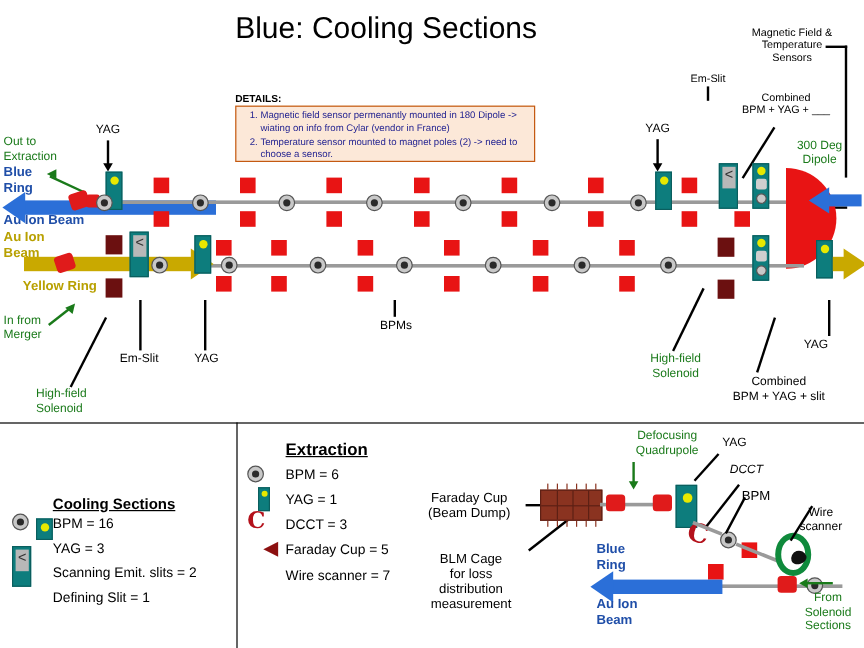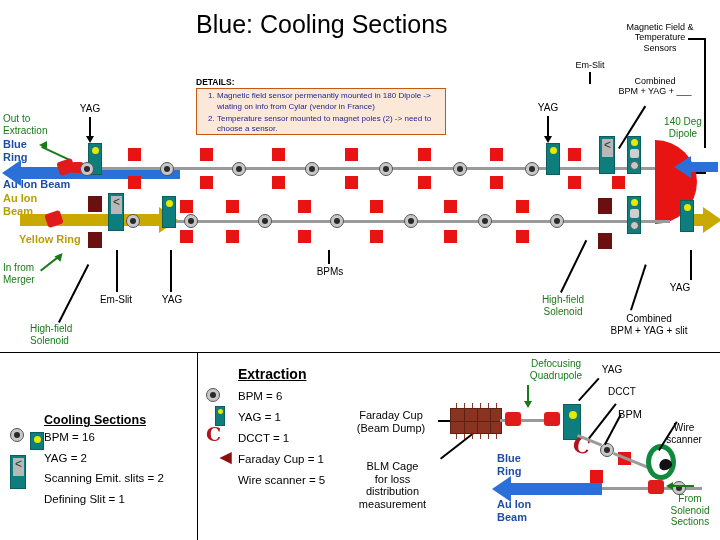--- a/index.html
+++ b/index.html
@@ -145,21 +145,21 @@
 <div class="lead hline" style="left:678px;top:172px;width:28px;"></div>
 <div style="position:absolute;left:672px;top:168px;width:0;height:0;border-top:4px solid transparent;border-bottom:4px solid transparent;border-right:8px solid #000;"></div>
 
 <div class="abs txt ctr s9" style="left:562px;top:60px;width:56px;">Em-Slit</div>
 <div class="lead vline" style="left:589px;top:72px;height:12px;"></div>
 
 <div class="abs txt ctr s9" style="left:600px;top:76px;width:110px;">Combined
 BPM + YAG + ___</div>
 <div class="diag" style="left:618px;top:148px;width:50px;transform:rotate(-58deg);"></div>
 
-<div class="abs txt ctr s10 green" style="left:650px;top:116px;width:66px;">140 Deg
+<div class="abs txt ctr s10 green" style="left:650px;top:116px;width:66px;">300 Deg
 Dipole</div>
 
 <div class="abs txt ctr s10" style="left:528px;top:102px;width:40px;">YAG</div>
 <div class="lead vline" style="left:547px;top:116px;height:22px;"></div>
 <div class="arrowhead-dn" style="left:544px;top:136px;"></div>
 
 <div class="abs txt ctr s10" style="left:70px;top:103px;width:40px;">YAG</div>
 <div class="lead vline" style="left:89px;top:117px;height:20px;"></div>
 <div class="arrowhead-dn" style="left:86px;top:136px;"></div>
 
@@ -325,39 +325,39 @@
 <div class="yag" style="left:680px;top:200px;">
     <span class="dot"></span>
   </div>
 <div class="abs arrow-olive" style="left:694px;top:214px;width:10px;"></div>
 
 <div id="divider"></div>
 <div id="vdivider"></div>
 
 <div class="abs txt legend-title" style="left:44px;top:413px;">Cooling Sections</div>
 <div class="abs txt legend-item" style="left:44px;top:431px;">BPM = 16</div>
-<div class="abs txt legend-item" style="left:44px;top:452px;">YAG = 2</div>
+<div class="abs txt legend-item" style="left:44px;top:452px;">YAG = 3</div>
 <div class="abs txt legend-item" style="left:44px;top:472px;">Scanning Emit. slits = 2</div>
 <div class="abs txt legend-item" style="left:44px;top:493px;">Defining Slit = 1</div>
 <div class="bpm" style="left:10px;top:428px;">
     <span class="ring"></span>
   </div>
 <div class="yag" style="left:30px;top:432px;height:18px;">
     <span class="dot"></span>
   </div>
 <div class="slit" style="left:10px;top:455px;height:34px;">
     <span class="grey"></span>
   </div>
 
 <div class="abs txt legend-title" style="left:238px;top:366px;font-size:14px;">Extraction</div>
 <div class="abs txt legend-item" style="left:238px;top:390px;">BPM = 6</div>
 <div class="abs txt legend-item" style="left:238px;top:411px;">YAG = 1</div>
-<div class="abs txt legend-item" style="left:238px;top:432px;">DCCT = 1</div>
-<div class="abs txt legend-item" style="left:238px;top:453px;">Faraday Cup = 1</div>
-<div class="abs txt legend-item" style="left:238px;top:474px;">Wire scanner = 5</div>
+<div class="abs txt legend-item" style="left:238px;top:432px;">DCCT = 3</div>
+<div class="abs txt legend-item" style="left:238px;top:453px;">Faraday Cup = 5</div>
+<div class="abs txt legend-item" style="left:238px;top:474px;">Wire scanner = 7</div>
 
 <div class="bpm" style="left:206px;top:388px;">
     <span class="ring"></span>
   </div>
 <div class="yag" style="left:215px;top:406px;height:20px;width:10px;">
     <span class="dot" style="width:5px;height:5px;left:2px;top:2px;"></span>
   </div>
 <div class="dcct-glyph" style="left:206px;top:423px;font-size:19px;">C</div>
 <div class="fcup-glyph" style="left:220px;top:448px;">◀</div>
 
@@ -399,21 +399,21 @@
 <div style="position:absolute;left:527px;top:385px;width:2px;height:18px;background:#1a7a1a;"></div>
 <div class="arrowhead-dn-g" style="left:524px;top:401px;"></div>
 
 <div class="yag" style="left:563px;top:404px;width:18px;height:36px;">
     <span class="dot" style="left:5px;top:6px;width:8px;height:8px;"></span>
   </div>
 <div class="abs txt ctr s10" style="left:592px;top:364px;width:40px;">YAG</div>
 <div class="diag" style="left:578px;top:400px;width:30px;transform:rotate(-48deg);"></div>
 
 <div class="dcct-glyph" style="left:573px;top:432px;font-size:22px;transform:rotate(12deg);">C</div>
-<div class="abs txt ctr s10" style="left:600px;top:386px;width:44px;">DCCT</div>
+<div class="abs txt ctr s10" style="left:600px;top:386px;width:44px;font-style:italic;">DCCT</div>
 <div class="diag" style="left:588px;top:438px;width:44px;transform:rotate(-52deg);"></div>
 
 <div class="abs beam-line" style="left:578px;top:434px;width:26px;transform:rotate(22deg);transform-origin:0 0;"></div>
 <div class="bpm" style="left:600px;top:443px;">
     <span class="ring"></span>
   </div>
 <div class="abs txt ctr s11" style="left:608px;top:408px;width:44px;">BPM</div>
 <div class="diag" style="left:604px;top:444px;width:34px;transform:rotate(-62deg);"></div>
 
 <div class="quad" style="left:618px;top:452px;"></div>

